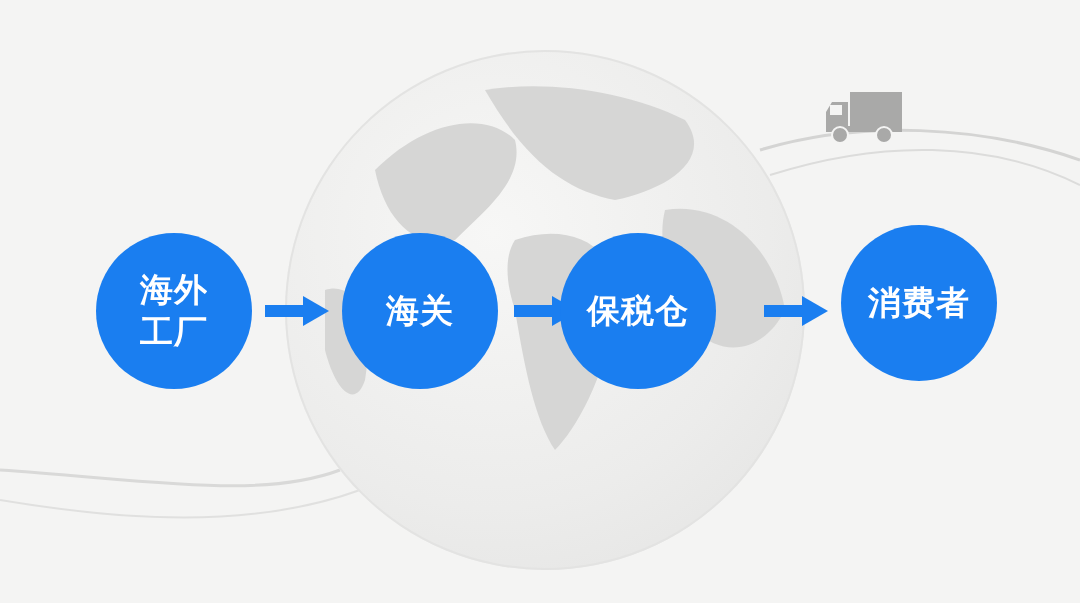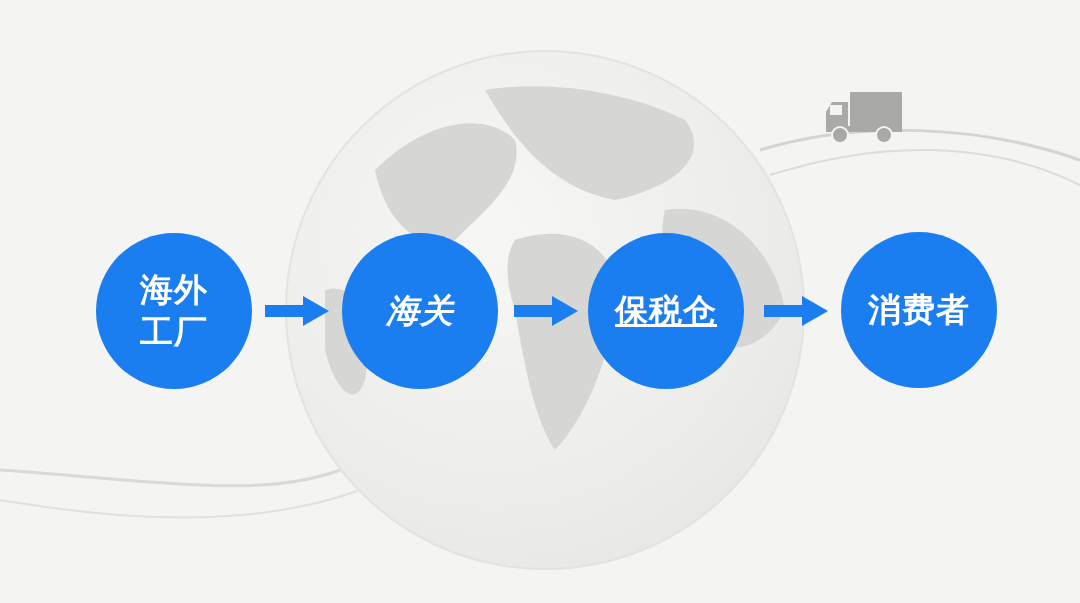--- a/index.html
+++ b/index.html
@@ -56,41 +56,41 @@
       <span>工厂</span>
     </div>
 </div>
 <div class="arrow" style="left:265px;top:296px;">
   <svg width="64" height="30">
       <rect x="0" y="9" width="40" height="12" fill="#1a7ef0"></rect>
       <polygon points="38,0 64,15 38,30" fill="#1a7ef0"></polygon>
     </svg>
 </div>
 
-<div class="node" style="left:342px;top:233px;font-style:italic;">
+<div class="node" style="left:342px;top:233px;">
   <div>
       <span>海关</span>
     </div>
 </div>
 <div class="arrow" style="left:514px;top:296px;">
   <svg width="64" height="30">
       <rect x="0" y="9" width="40" height="12" fill="#1a7ef0"></rect>
       <polygon points="38,0 64,15 38,30" fill="#1a7ef0"></polygon>
     </svg>
 </div>
 
-<div class="node" style="left:588px;top:233px;text-decoration:underline;">
+<div class="node" style="left:560px;top:233px;">
   <div>
       <span>保税仓</span>
     </div>
 </div>
 <div class="arrow" style="left:764px;top:296px;">
   <svg width="64" height="30">
       <rect x="0" y="9" width="40" height="12" fill="#1a7ef0"></rect>
       <polygon points="38,0 64,15 38,30" fill="#1a7ef0"></polygon>
     </svg>
 </div>
 
-<div class="node" style="left:841px;top:232px;">
+<div class="node" style="left:841px;top:225px;">
   <div>
       <span>消费者</span>
     </div>
 </div>
 
 </body></html>

